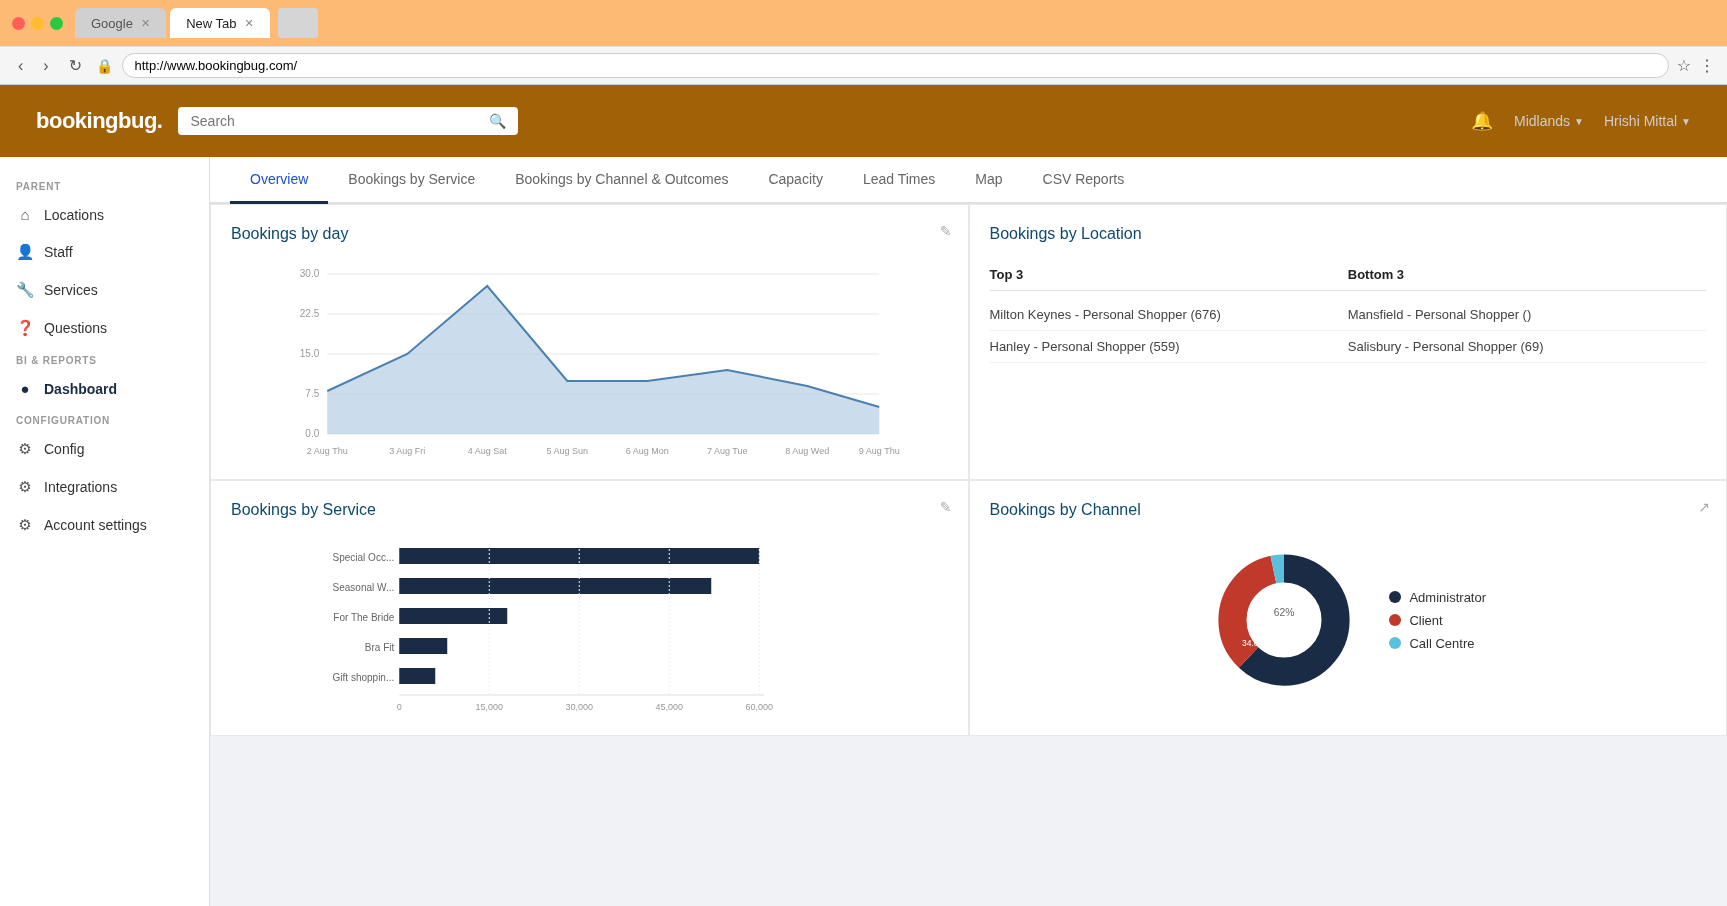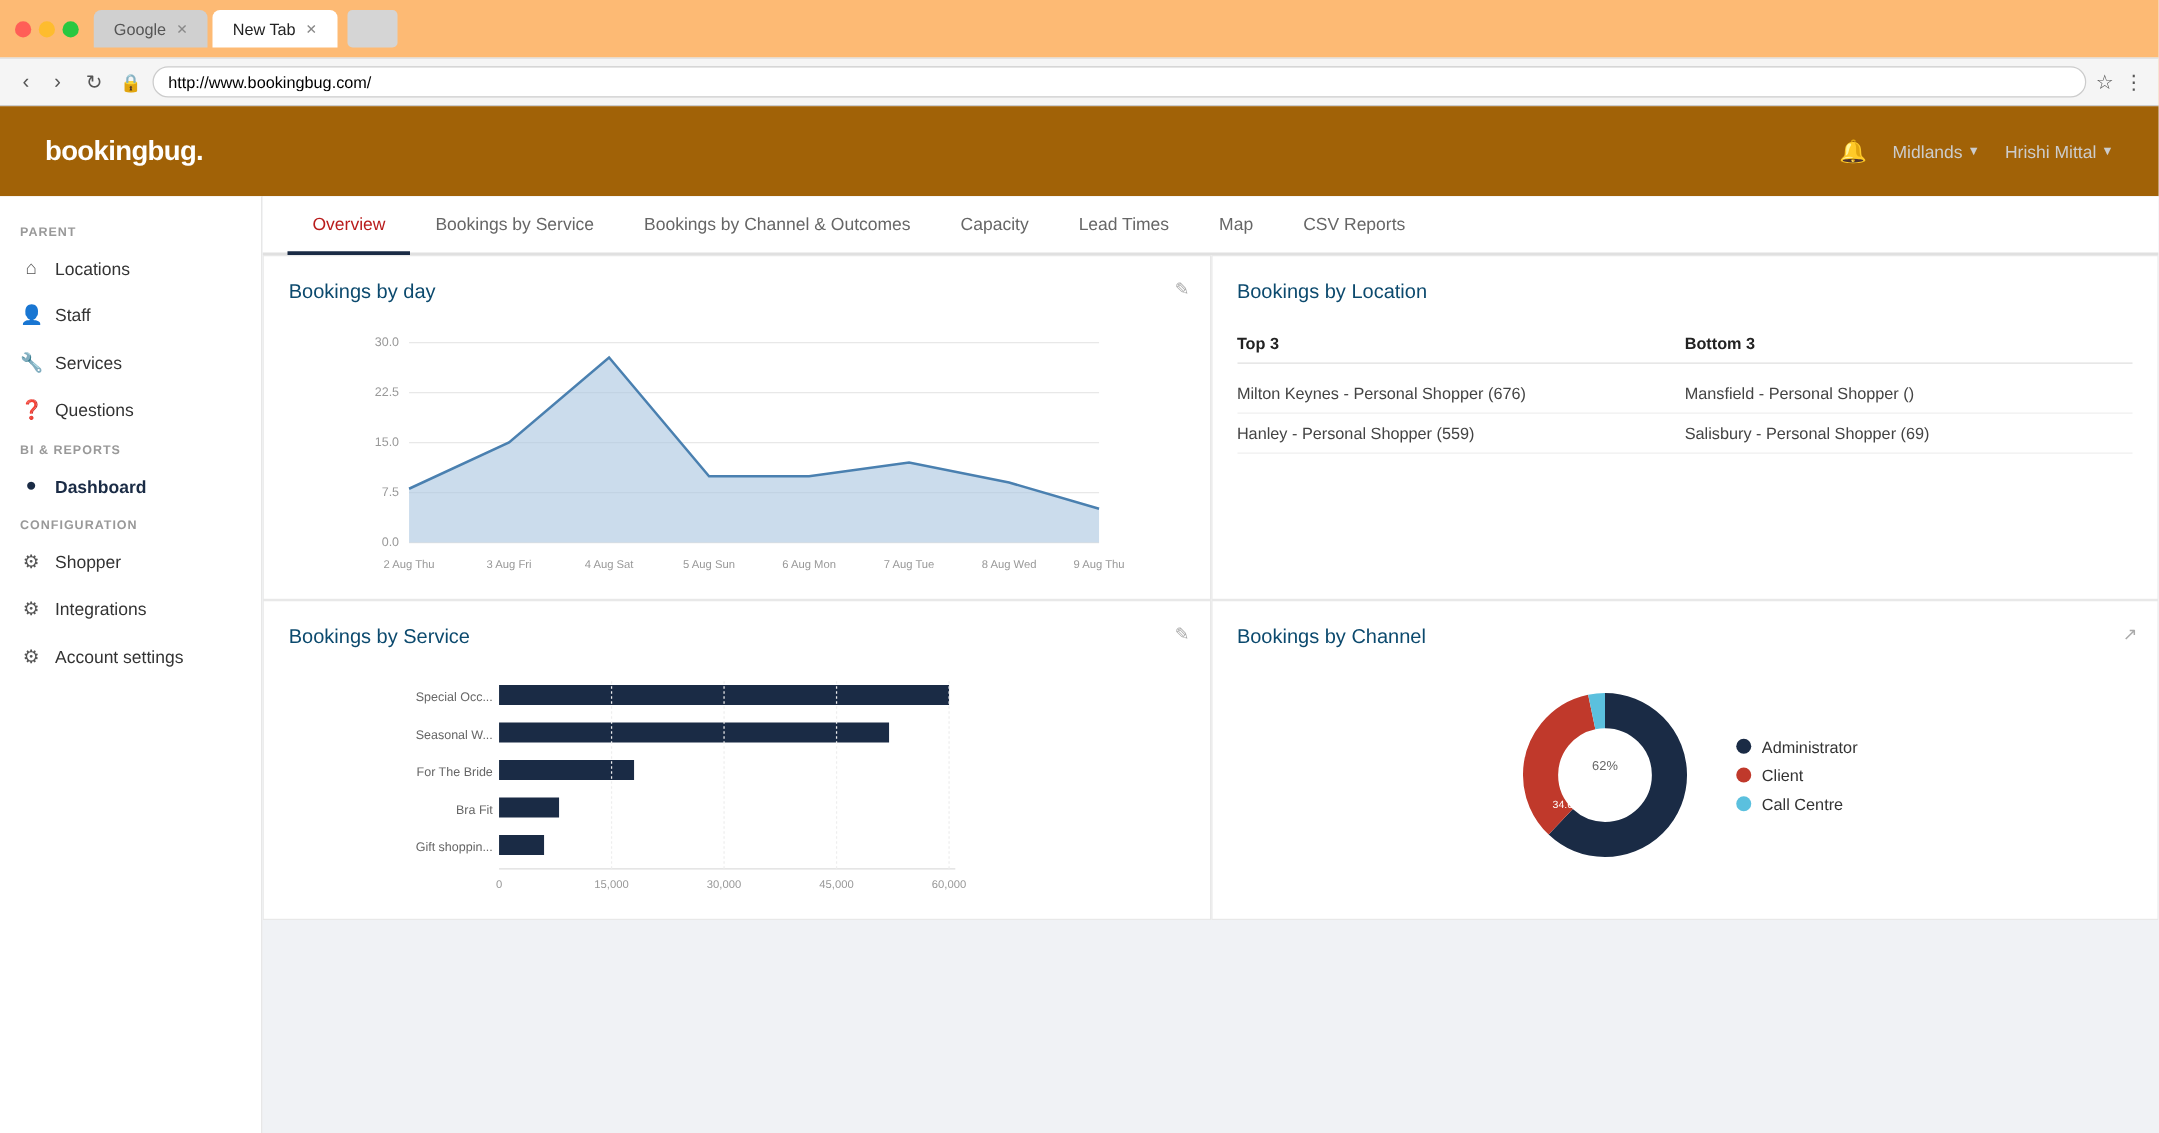--- a/index.html
+++ b/index.html
@@ -136,21 +136,21 @@
     .tab-item {
       padding: 14px 20px;
       font-size: 14px;
       color: #666;
       cursor: pointer;
       border-bottom: 3px solid transparent;
       margin-bottom: -2px;
       white-space: nowrap;
     }
     .tab-item.active {
-      color: #b91c1c;
+      color: #1d4ed8;
       border-bottom-color: #1a2b45;
       font-weight: 500;
     }
 
     
     .dashboard-grid {
       display: grid;
       grid-template-columns: 1fr 1fr;
       gap: 0;
       padding: 0;
@@ -245,20 +245,24 @@
     <input class="address-input" type="text" value="http://www.bookingbug.com/" style="">
     <div class="browser-actions">
       <span style="cursor:pointer;">☆</span>
       <span style="cursor:pointer;">⋮</span>
     </div>
   </div>
 </div>
 
 <div class="app-header">
   <div class="logo">bookingbug.</div>
+  <div class="search-bar">
+    <input type="text" placeholder="Search" style="">
+    <button class="search-icon-btn">🔍</button>
+  </div>
   <div class="header-right">
     <span class="bell">🔔</span>
     <div class="header-dropdown">
       <span>Midlands</span>
       <span class="arrow">▼</span>
     </div>
     <div class="header-dropdown">
       <span>Hrishi Mittal</span>
       <span class="arrow">▼</span>
     </div>
@@ -288,21 +292,21 @@
 
     <div class="sidebar-section-label">BI &amp; REPORTS</div>
     <div class="sidebar-item active">
       <span class="sidebar-item-icon" style="color:#1a2b45;">●</span>
       <span>Dashboard</span>
     </div>
 
     <div class="sidebar-section-label">CONFIGURATION</div>
     <div class="sidebar-item">
       <span class="sidebar-item-icon">⚙</span>
-      <span>Shopper</span>
+      <span>Config</span>
     </div>
     <div class="sidebar-item">
       <span class="sidebar-item-icon">⚙</span>
       <span>Integrations</span>
     </div>
     <div class="sidebar-item">
       <span class="sidebar-item-icon">⚙</span>
       <span>Account settings</span>
     </div>
   </div>

